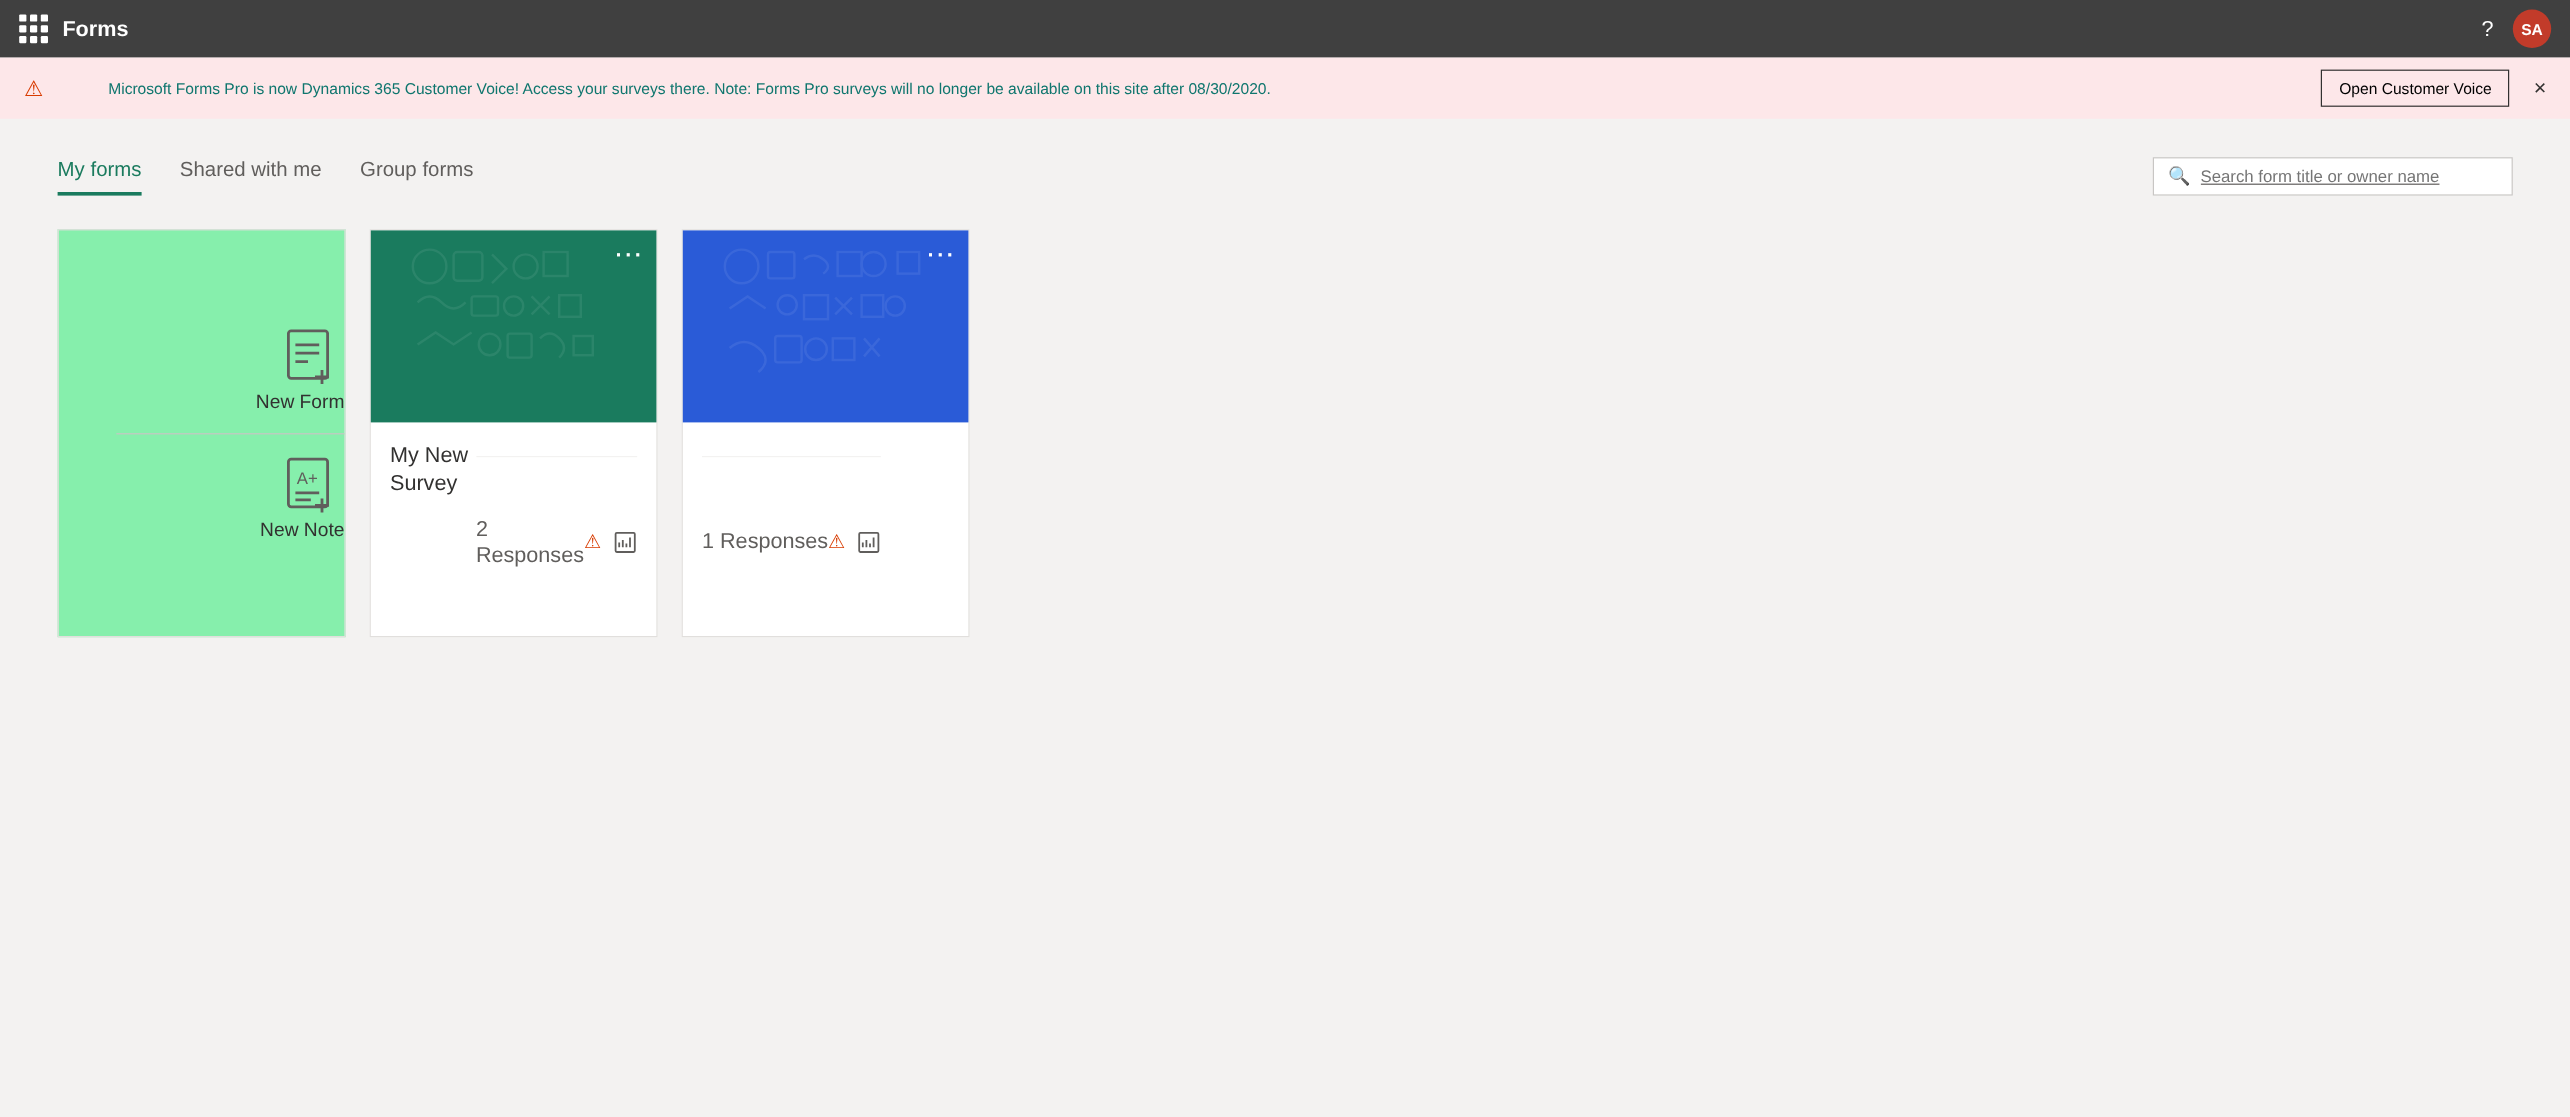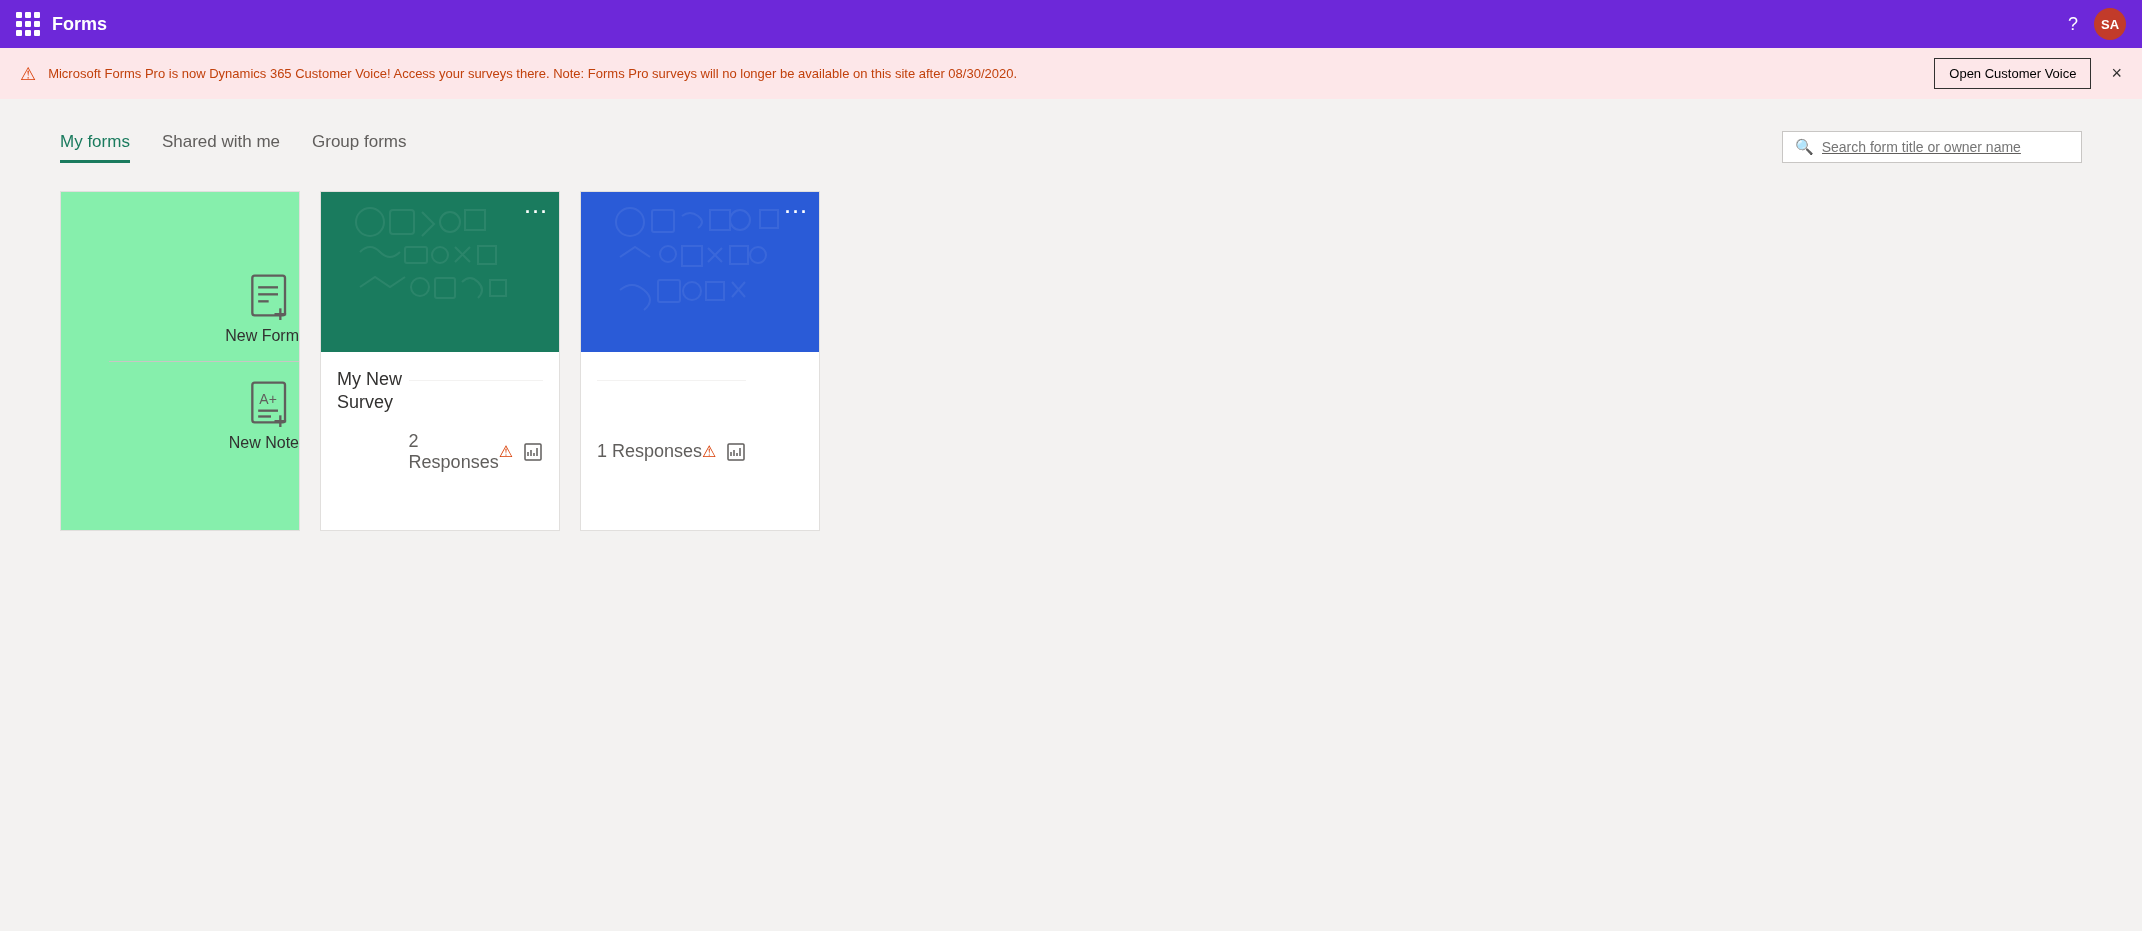--- a/index.html
+++ b/index.html
@@ -1,20 +1,20 @@
 <!DOCTYPE html>
 <html><head>
   <meta charset="utf-8">
   <style>
     * { box-sizing: border-box; margin: 0; padding: 0; }
     body { font-family: 'Segoe UI', Arial, sans-serif; background: #f3f2f1; min-height: 931px; }
 
     
     .topnav {
-      background: #6d28d9;
+      background: #404040;
       height: 48px;
       display: flex;
       align-items: center;
       padding: 0 16px;
       justify-content: space-between;
     }
     .topnav-left { display: flex; align-items: center; gap: 12px; }
     .topnav-title { color: #fff; font-size: 18px; font-weight: 600; }
     .waffle-icon { display: grid; grid-template-columns: repeat(3, 6px); gap: 3px; cursor: pointer; }
     .waffle-dot { width: 6px; height: 6px; background: #fff; border-radius: 1px; }
@@ -30,30 +30,30 @@
     
     .banner {
       background: #fde7e9;
       padding: 10px 20px;
       display: flex;
       align-items: center;
       gap: 12px;
       min-height: 44px;
     }
     .banner-warn-icon { color: #d83b01; font-size: 18px; flex-shrink: 0; }
-    .banner-text { font-size: 13px; color: #c2410c; flex: 1; }
+    .banner-text { font-size: 13px; color: #0f766e; flex: 1; margin-left: 42px; }
     .banner-btn {
       border: 1.5px solid #323130; background: transparent;
       padding: 7px 14px; font-size: 13px; cursor: pointer;
       white-space: nowrap; font-family: inherit;
     }
     .banner-close { background: transparent; border: none; font-size: 18px; cursor: pointer; color: #323130; margin-left: 8px; }
 
     
-    .main { padding: 32px 60px; }
+    .main { padding: 32px 48px; }
 
     
     .tabs { display: flex; align-items: flex-end; gap: 32px; margin-bottom: 28px; }
     .tab {
       font-size: 17px; color: #605e5c; cursor: pointer;
       padding-bottom: 8px; border-bottom: 3px solid transparent;
       background: none; border-top: none; border-left: none; border-right: none;
       font-family: inherit;
     }
     .tab.active { color: #1a7b5e; border-bottom: 3px solid #1a7b5e; font-weight: 500; }

